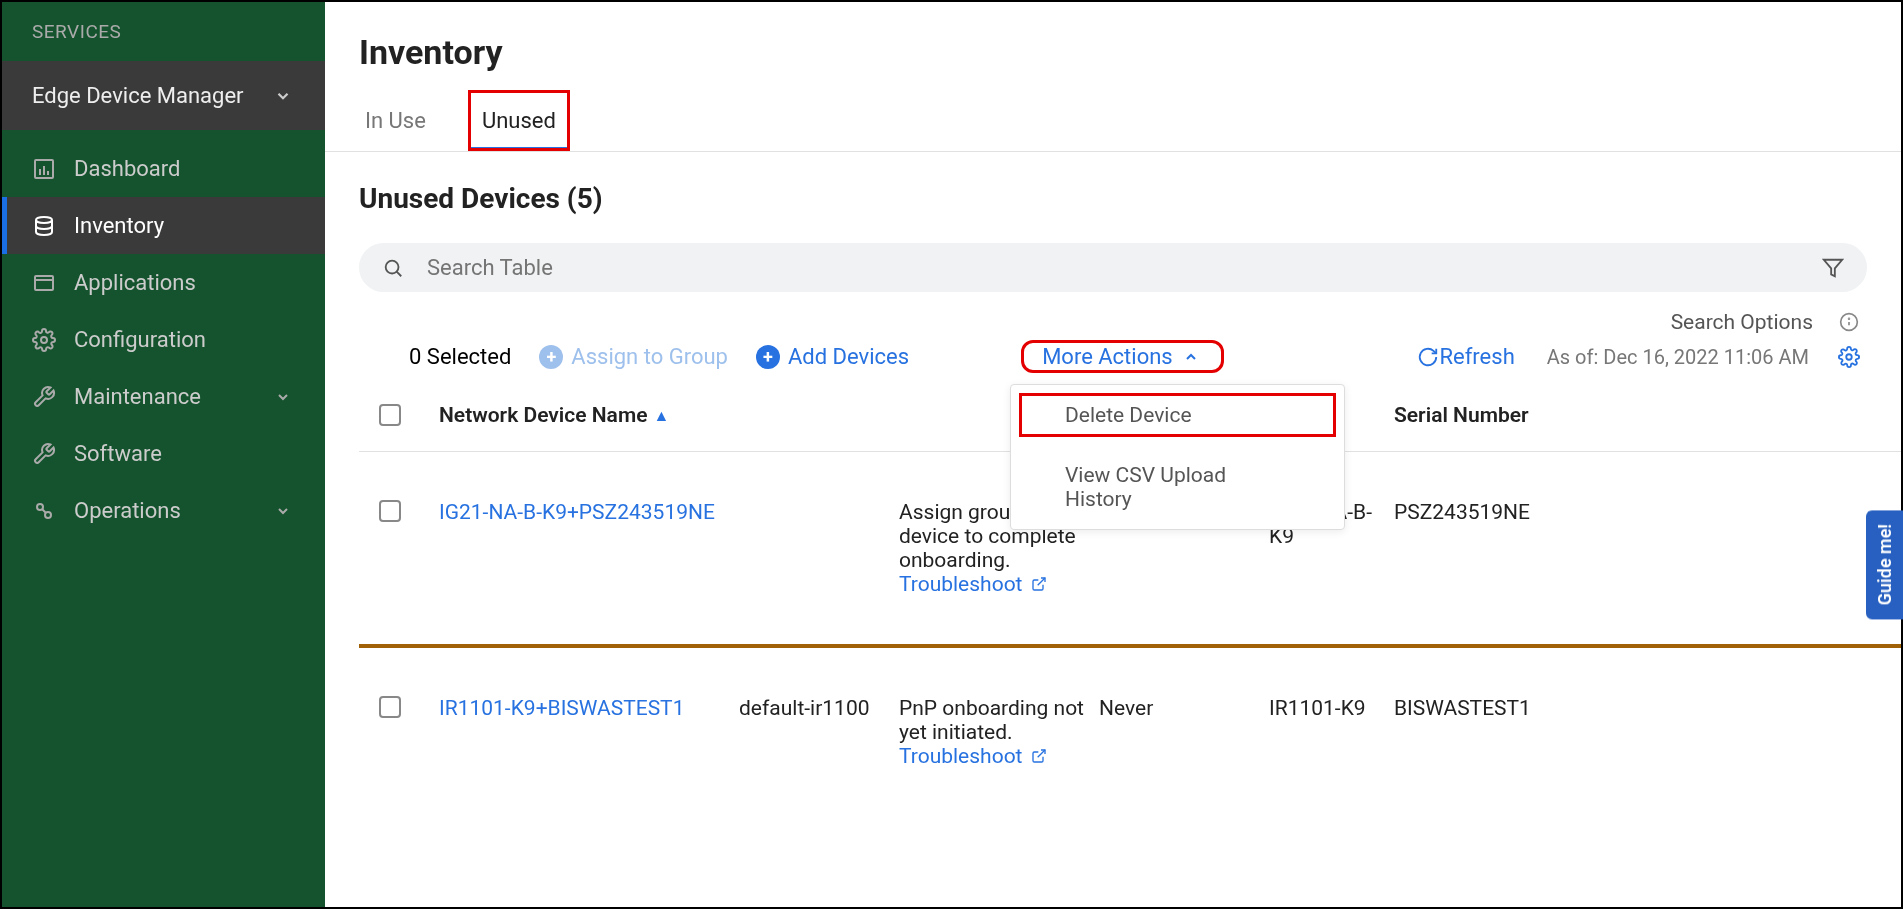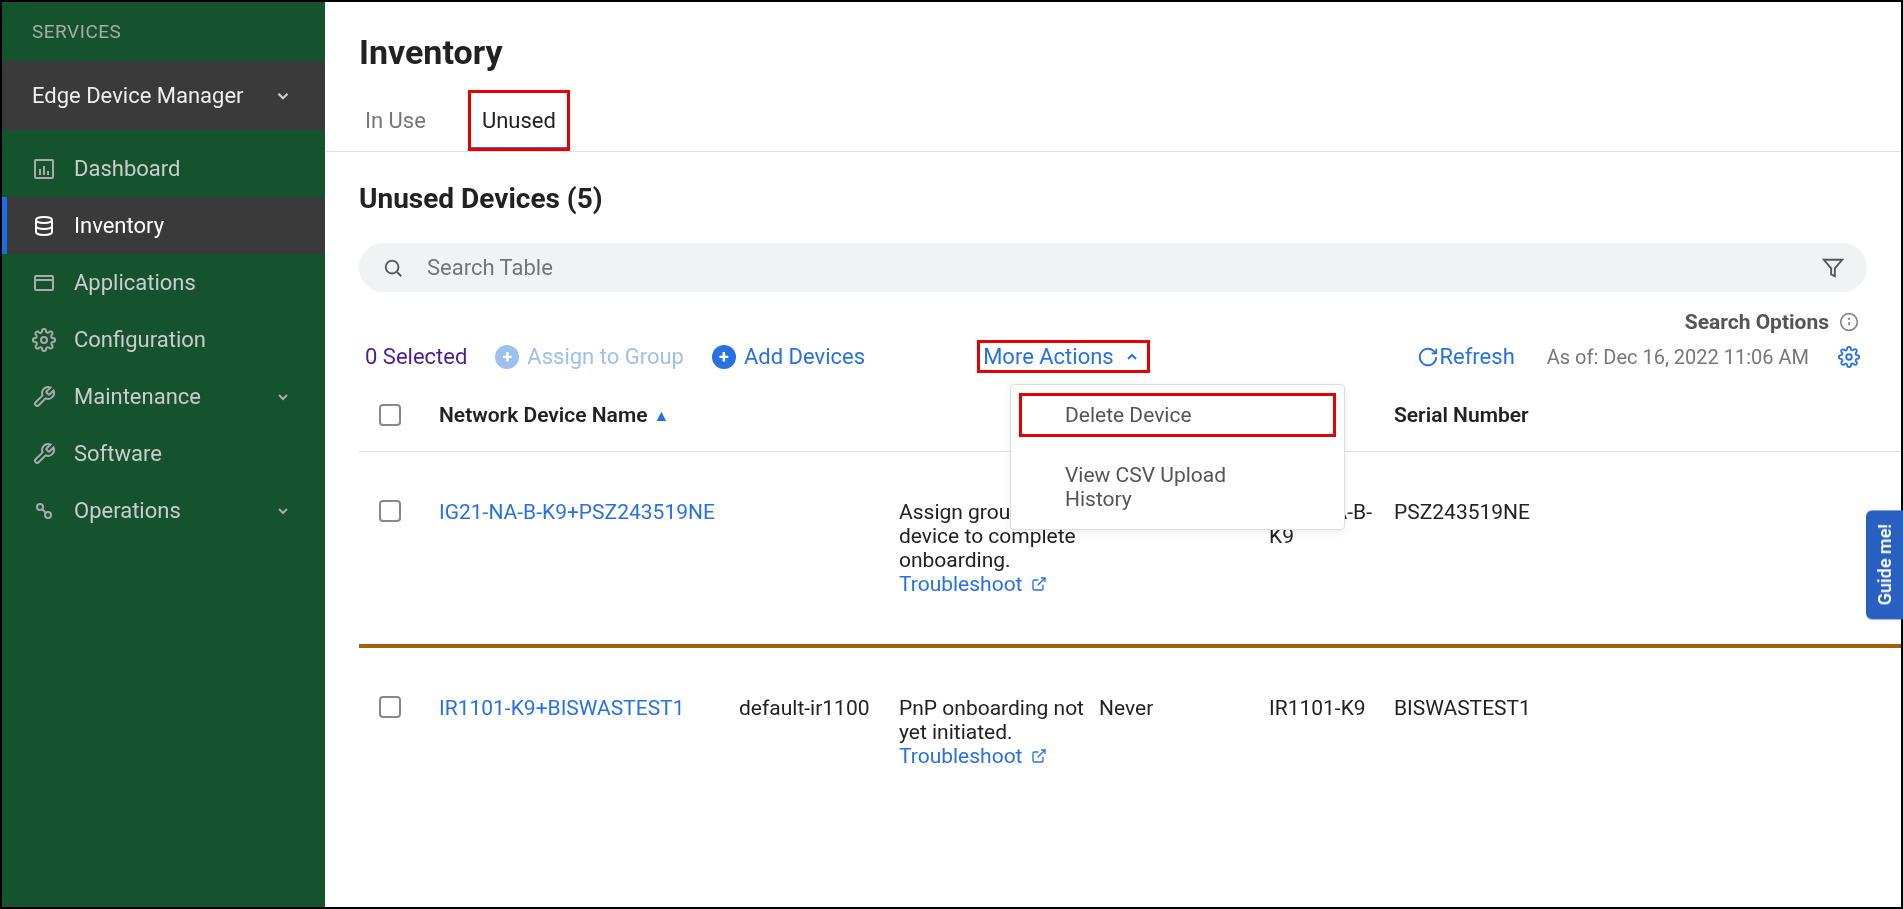--- a/index.html
+++ b/index.html
@@ -22,31 +22,31 @@
 .tab.active { color: #222; border-bottom: 4px solid #2772e0; }
 .tab.highlighted { outline: 3px solid #e40000; outline-offset: -3px; padding-left: 14px; padding-right: 14px; }
 
 .section-heading { font-size: 28px; color: #222; padding: 30px 0 0 34px; }
 
 .search-bar { margin: 28px 34px 0 34px; background: #f0f2f3; border-radius: 28px; display: flex; align-items: center; padding: 12px 22px; color: #777; font-size: 22px; }
 .search-bar .search-icon { margin-right: 22px; }
 .search-bar input { border: none; background: transparent; outline: none; font-size: 22px; color: #555; flex: 1; }
 .filter-icon { margin-left: auto; color: #555; }
 
-.search-options { text-align: right; margin: 18px 40px 0 0; color: #555; font-size: 21px; display: flex; justify-content: flex-end; align-items: center; gap: 8px; font-weight: bold; }
+.search-options { text-align: right; margin: 18px 40px 0 0; color: #555; font-size: 21px; display: flex; justify-content: flex-end; align-items: center; gap: 24px; }
 
 .toolbar { display: flex; align-items: center; padding: 10px 40px 10px 40px; gap: 28px; font-size: 22px; position: relative; }
-.selected-count { color: #4c1d95; }
+.selected-count { color: #000000; margin-left: 44px; }
 .action-btn { display: flex; align-items: center; gap: 8px; color: #2772e0; cursor: pointer; }
 .action-btn.disabled { color: #9ec0ec; cursor: not-allowed; }
 .plus-circle { width: 24px; height: 24px; border-radius: 50%; display: inline-flex; align-items: center; justify-content: center; color: #fff; font-size: 18px; font-weight: bold; }
 .plus-circle.enabled { background: #2772e0; }
 .plus-circle.disabled { background: #9ec0ec; }
 .more-actions { display: flex; align-items: center; gap: 6px; color: #2772e0; cursor: pointer; }
-.more-actions.highlighted { outline: 3px solid #e40000; outline-offset: 1px; padding: 0 2px; }
+.more-actions.highlighted { outline: 3px solid #e40000; outline-offset: 1px; padding: 0 17px; border-radius: 8px; }
 .refresh-group { margin-left: auto; display: flex; align-items: center; color: #2772e0; cursor: pointer; }
 .asof { color: #777; font-size: 20px; margin-left: 4px; }
 .gear-right { color: #2772e0; cursor: pointer; }
 
 .dropdown-menu { position: absolute; top: 50px; left: 685px; width: 335px; background: #fff; border: 1px solid #ddd; border-radius: 4px; box-shadow: 0 2px 8px rgba(0,0,0,0.08); z-index: 10; }
 .dropdown-menu .item { padding: 18px 54px 18px 54px; font-size: 21px; color: #555; cursor: pointer; }
 .dropdown-menu .item.highlighted { outline: 3px solid #e40000; outline-offset: -11px; }
 
 .table { width: calc(100% - 34px); margin-left: 34px; }
 .thead { display: flex; align-items: center; border-bottom: 1px solid #e1e1e1; padding: 24px 6px 24px 0; font-size: 21px; color: #222; font-weight: 600; }

